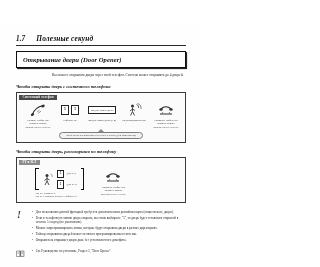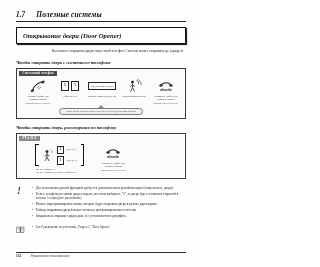--- a/index.html
+++ b/index.html
@@ -23,20 +23,21 @@
     padding: 0;
     box-sizing: border-box;
   }
 
   
   .chapter-head {
     display: flex;
     align-items: baseline;
     padding: 10px 14px 0 16px;
     gap: 11px;
+    margin-top: 24px;
   }
   .chapter-num {
     font-size: 7.2px;
     font-style: italic;
     font-weight: bold;
     letter-spacing: 0.1px;
     color: #111;
   }
   .chapter-title {
     font-size: 7.4px;
@@ -281,21 +282,21 @@
   .footer-text { font-size: 3.4px; font-style: italic; color: #333; }
   svg { display: block; }
 </style>
 </head>
 <body>
 
 <div class="page">
 
   <div class="chapter-head">
     <span class="chapter-num">1.7</span>
-    <span class="chapter-title">Полезные системы</span>
+    <span class="chapter-title">Полезные секунд</span>
   </div>
   <div class="chapter-rule"></div>
 
   <div class="feature-box">
     <div class="feature-title">Открывание двери (Door Opener)</div>
   </div>
 
   <div class="intro">Вы можете открывать двери через свой телефон. Система может открывать до 4 дверей.</div>
 
   <div class="sub-head">Чтобы открыть дверь с системного телефона</div>

